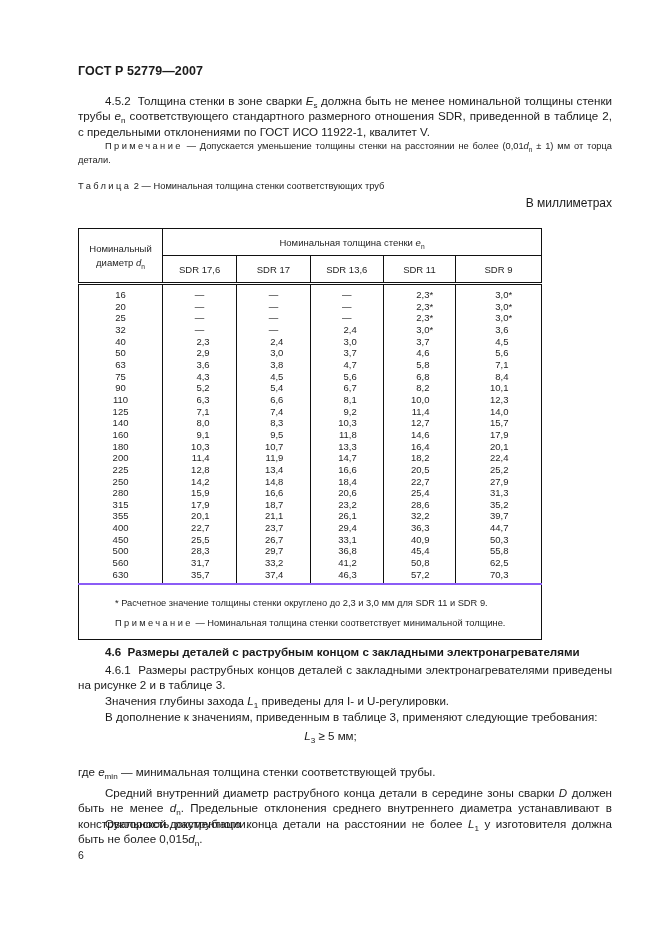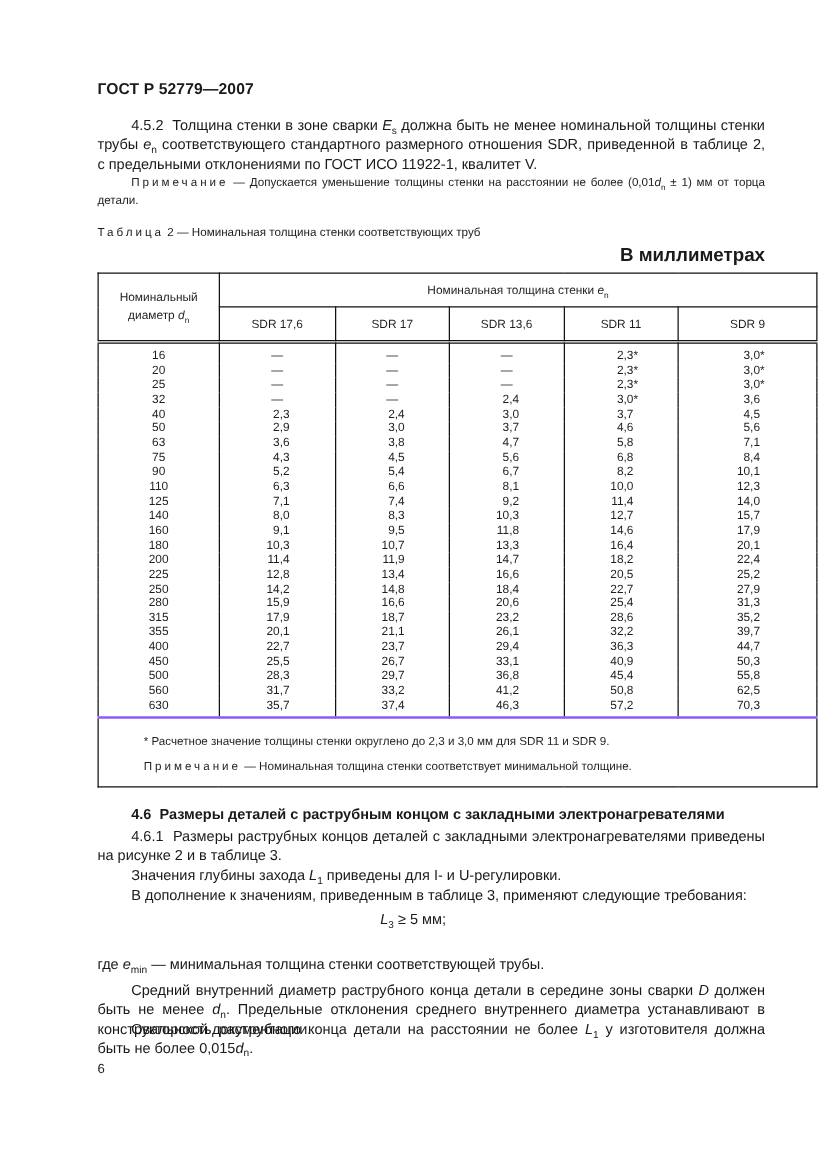--- a/index.html
+++ b/index.html
@@ -8,22 +8,22 @@
   .page { position: absolute; left: 0; top: 0; width: 661px; height: 936px; }
   .abs { position: absolute; }
   .hdr { left: 78px; top: 64px; font-weight: bold; font-size: 12.5px; letter-spacing: 0.1px; }
   .p { position: absolute; left: 78px; width: 534px; font-size: 11.6px; line-height: 15.3px; text-align: justify; }
   .ind { text-indent: 27px; }
   .small { font-size: 9.3px; line-height: 13.5px; color: #222; }
   .sp { letter-spacing: 2.4px; text-align: center; }
   i { font-style: italic; }
   sub { font-size: 70%; vertical-align: -3px; line-height: 0; }
   .caption { left: 78px; top: 181px; font-size: 9.3px; }
-  .units { right: 49px; top: 196px; font-size: 15px; font-weight: bold; }
-  table.t { position: absolute; left: 78px; top: 218px; width: 576px; border-collapse: collapse;
+  .units { right: 49px; top: 196px; font-size: 12px; }
+  table.t { position: absolute; left: 78px; top: 228px; width: 464px; border-collapse: collapse;
             font-size: 9.5px; color: #1f1f1f; }
   table.t td, table.t th { border: 1px solid #111; font-weight: normal; text-align: center; padding: 0; }
   table.t th { height: 26px; }
   table.t .double td { border-top: 3px double #111; }
   table.t tbody.body td { border-top: none; border-bottom: none; height: 11.65px; line-height: 11.65px; }
   table.t tbody.body tr.first td { padding-top: 4px; }
   table.t tbody.body tr.last td { padding-bottom: 3px; }
   .val { display: inline-block; width: 26px; text-align: right; }
   .star { display: inline-block; width: 6px; text-align: left; }
   .dash { display:inline-block; width: 32px; text-align: center; }

